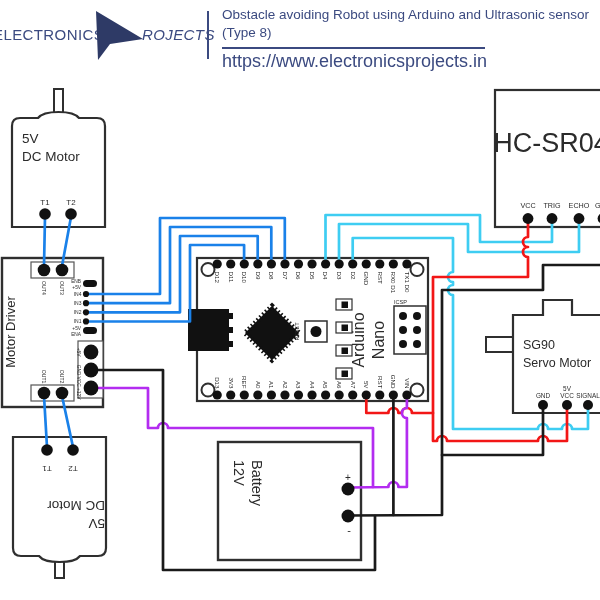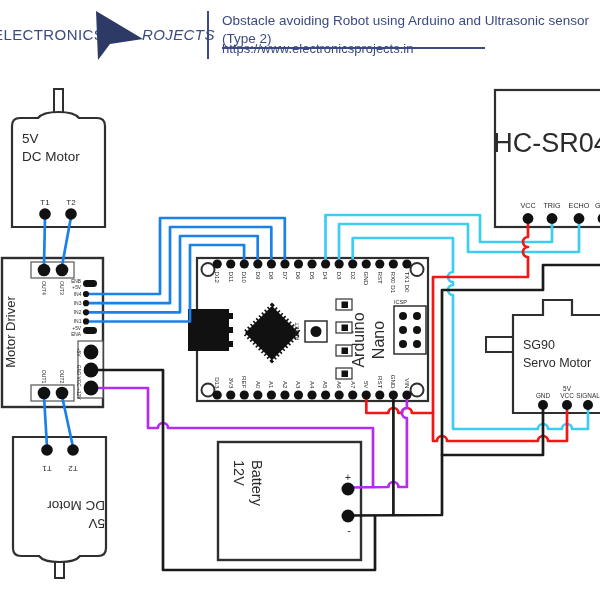--- a/index.html
+++ b/index.html
@@ -4,42 +4,42 @@
 <style>
   html,body{margin:0;padding:0;background:#fff;}
   .stage{position:relative;width:600px;height:600px;background:#fff;overflow:hidden;
          font-family:"Liberation Sans",sans-serif;}
   .hdr-text{position:absolute;color:#3b4a80;}
   .brand{font-size:15px;font-weight:500;letter-spacing:.4px;top:26px;}
   #brand-left{left:-7px;}
   #brand-right{left:142px;font-style:italic;}
   .logo{position:absolute;left:93px;top:8px;}
   .divider{position:absolute;left:207px;top:11px;width:2px;height:48px;background:#3b4a80;}
-  .title-block{position:absolute;left:222px;top:12px;width:378px;color:#3b4a80;
+  .title-block{position:absolute;left:222px;top:6px;width:378px;color:#3b4a80;
                font-size:13.5px;line-height:17.5px;}
   .title-line1{white-space:nowrap;overflow:hidden;}
   .hrule{position:absolute;left:222px;top:47px;width:263px;height:2px;background:#3b4a80;}
-  .url{position:absolute;left:222px;top:41px;color:#3b4a80;font-size:13px;}
+  .url{position:absolute;left:222px;top:51px;color:#3b4a80;font-size:18px;}
   svg{position:absolute;left:0;top:0;}
   text{font-family:"Liberation Sans",sans-serif;fill:#2b2b2b;}
 </style>
 </head>
 <body>
 
 <div class="stage">
 
   <div id="brand-left" class="hdr-text brand">ELECTRONICS</div>
   <svg class="logo" width="54" height="56">
     <polygon points="3,3 50,31 17,36 5,52" fill="#2e3a66"></polygon>
   </svg>
   <div id="brand-right" class="hdr-text brand">ROJECTS</div>
   <div class="divider"></div>
   <div class="title-block">
     <div class="title-line1">Obstacle avoiding Robot using Arduino and Ultrasonic sensor</div>
-    <div class="title-line2">(Type 2)</div>
+    <div class="title-line2">(Type 8)</div>
   </div>
   <div class="hrule"></div>
   <div class="url">https://www.electronicsprojects.in</div>
 
   <svg id="diagram" width="600" height="600" viewBox="0 0 600 600">
 
     <g id="boxes" fill="#fff" stroke="#2f2f2f">
 
       <g>
         <rect x="54" y="89" width="9" height="30" stroke-width="2"></rect>

